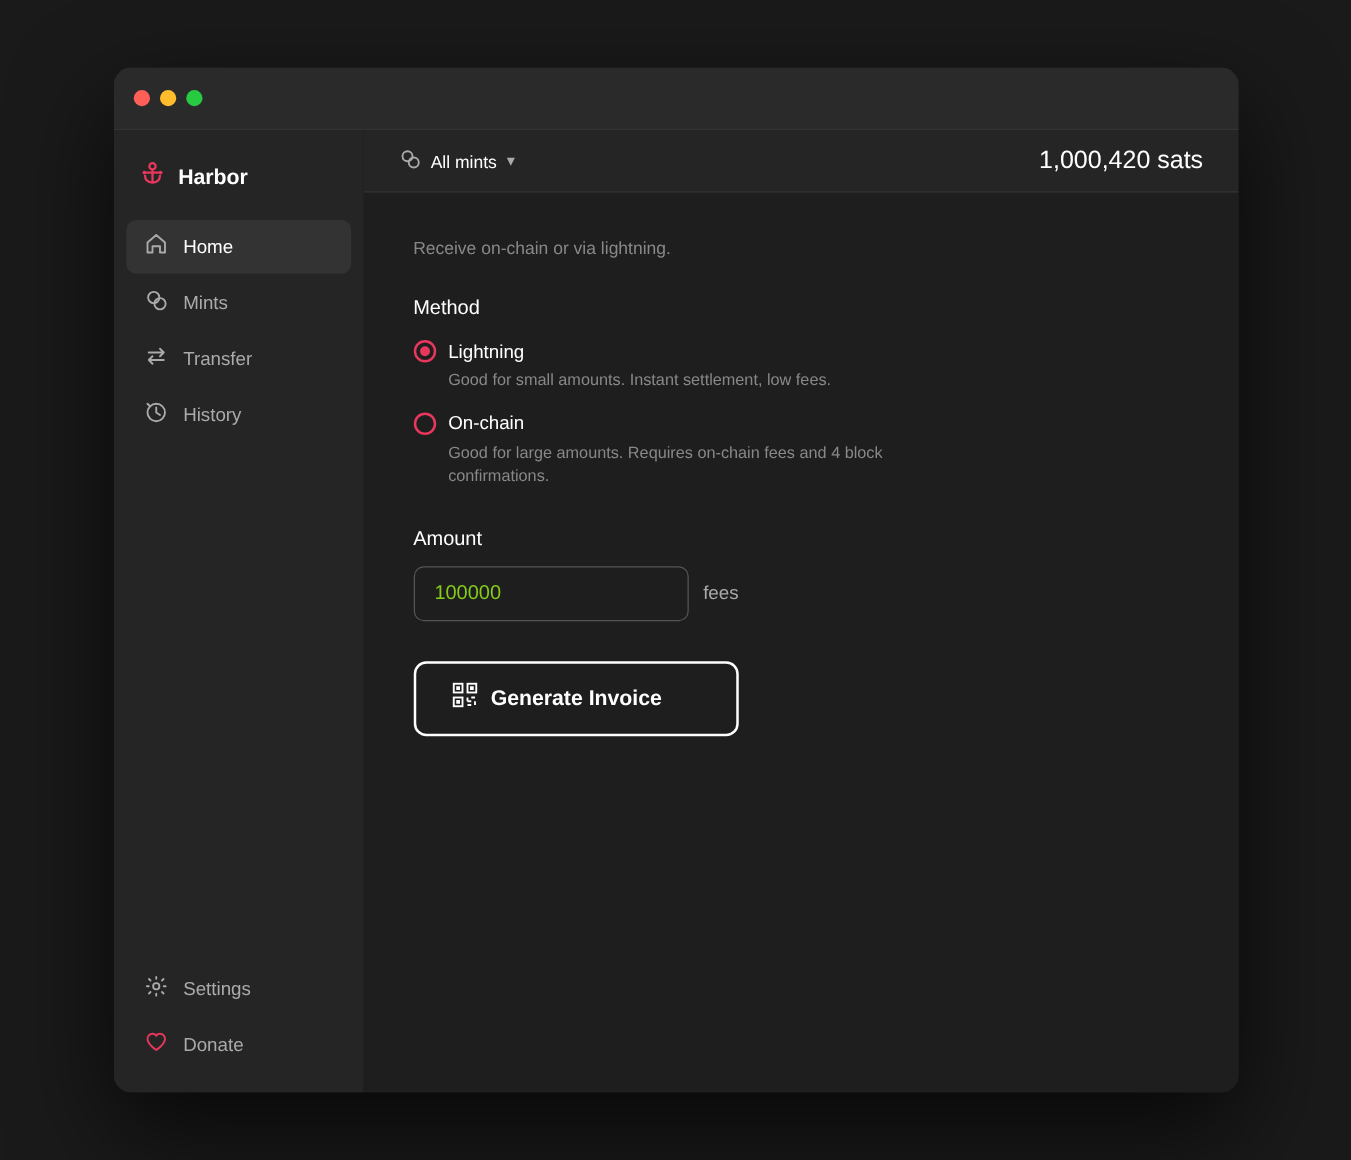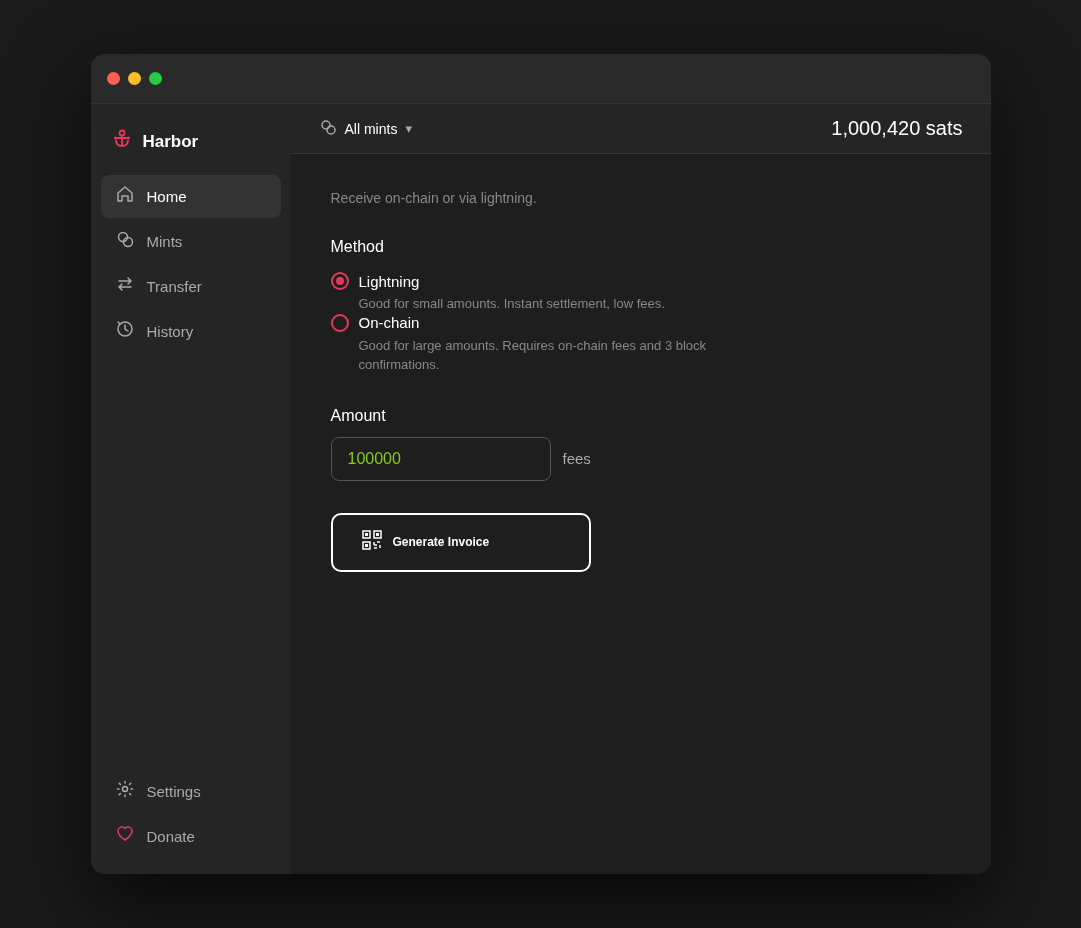--- a/index.html
+++ b/index.html
@@ -185,20 +185,21 @@
       color: #ffffff;
       font-size: 16px;
       font-weight: 500;
       margin-bottom: 16px;
     }
 
     
     .radio-group {
       display: flex;
       flex-direction: column;
+      gap: 16px;
       margin-bottom: 32px;
     }
 
     .radio-option {
       display: flex;
       flex-direction: column;
       gap: 4px;
     }
 
     .radio-label {
@@ -277,21 +278,21 @@
 
     
     .generate-btn {
       display: flex;
       align-items: center;
       gap: 10px;
       background: transparent;
       border: 2px solid #ffffff;
       border-radius: 10px;
       color: #ffffff;
-      font-size: 12px;
+      font-size: 17px;
       font-weight: 700;
       padding: 14px 28px;
       cursor: pointer;
       transition: background 0.15s;
       min-width: 260px;
     }
 
     .qr-icon {
       font-size: 20px;
     }
@@ -420,21 +421,21 @@
               <span class="radio-text">Lightning</span>
             </label>
             <p class="radio-desc">Good for small amounts. Instant settlement, low fees.</p>
           </div>
 
           <div class="radio-option">
             <label class="radio-label">
               <div class="radio-circle"></div>
               <span class="radio-text">On-chain</span>
             </label>
-            <p class="radio-desc">Good for large amounts. Requires on-chain fees and 3 block confirmations.</p>
+            <p class="radio-desc">Good for large amounts. Requires on-chain fees and 4 block confirmations.</p>
           </div>
         </div>
 
         <div class="amount-section">
           <div class="amount-label">Amount</div>
           <div class="amount-row">
             <input class="amount-input" type="text" value="100000" style="">
             <span class="amount-unit">fees</span>
           </div>
         </div>

